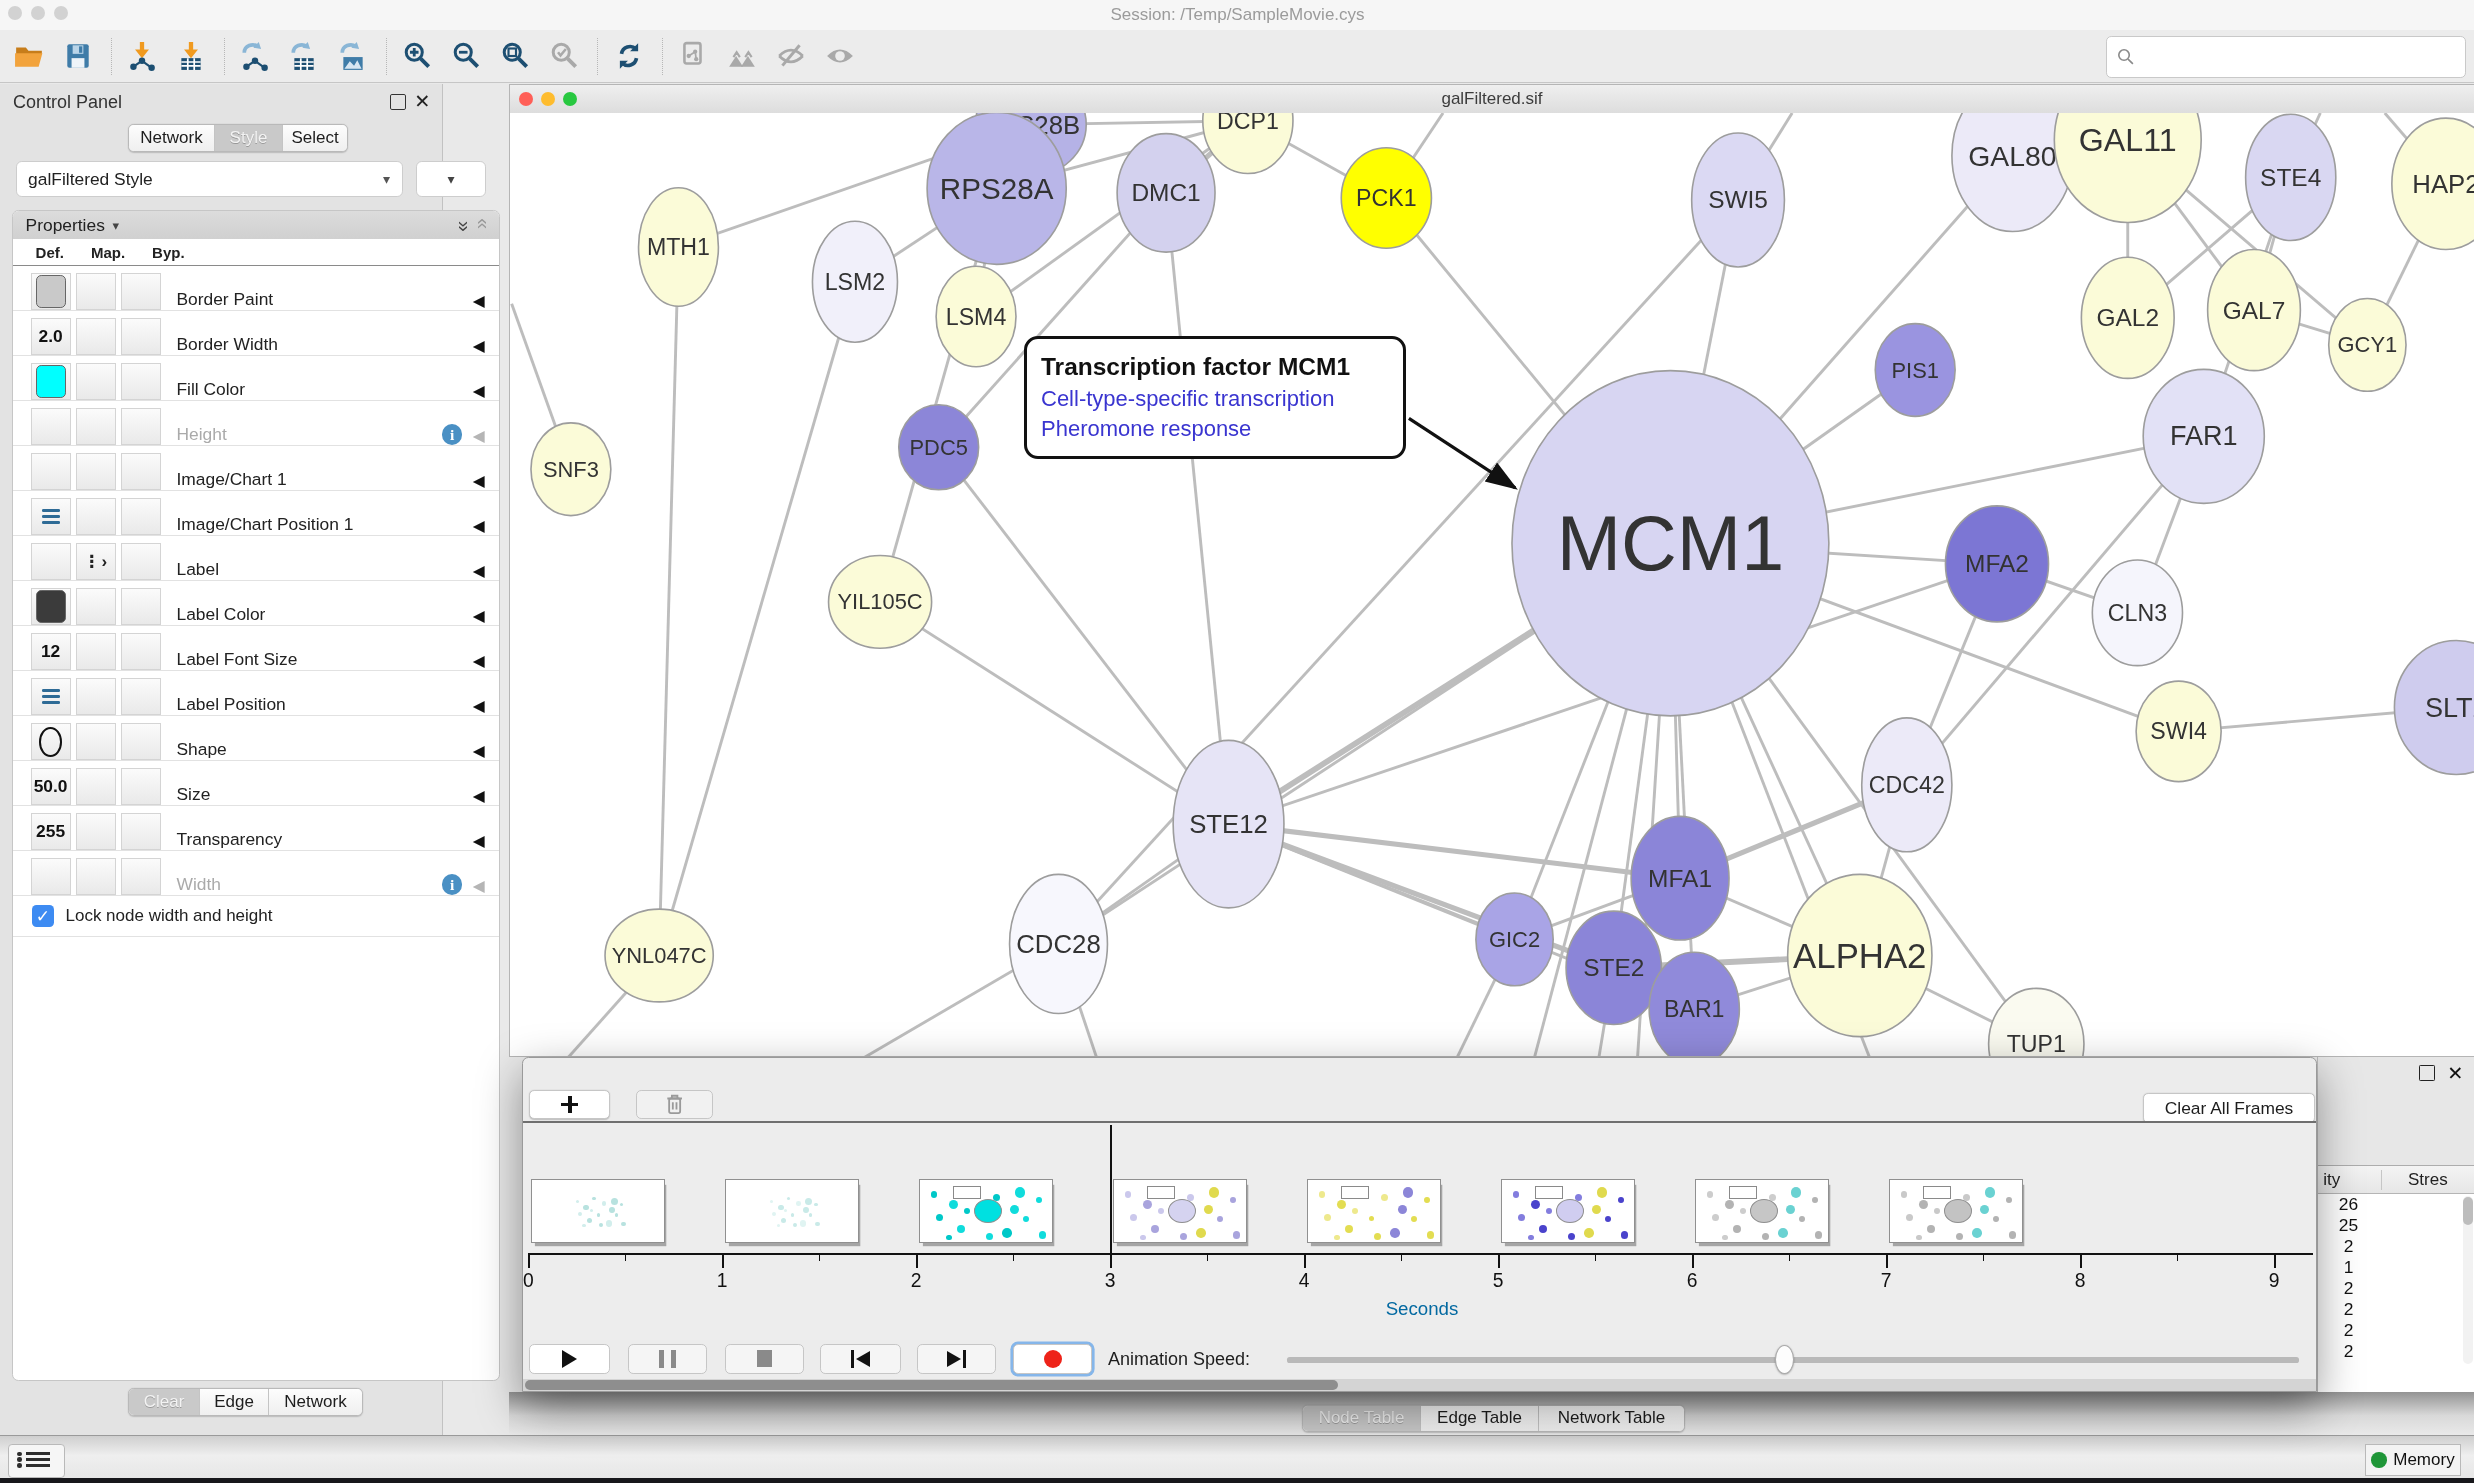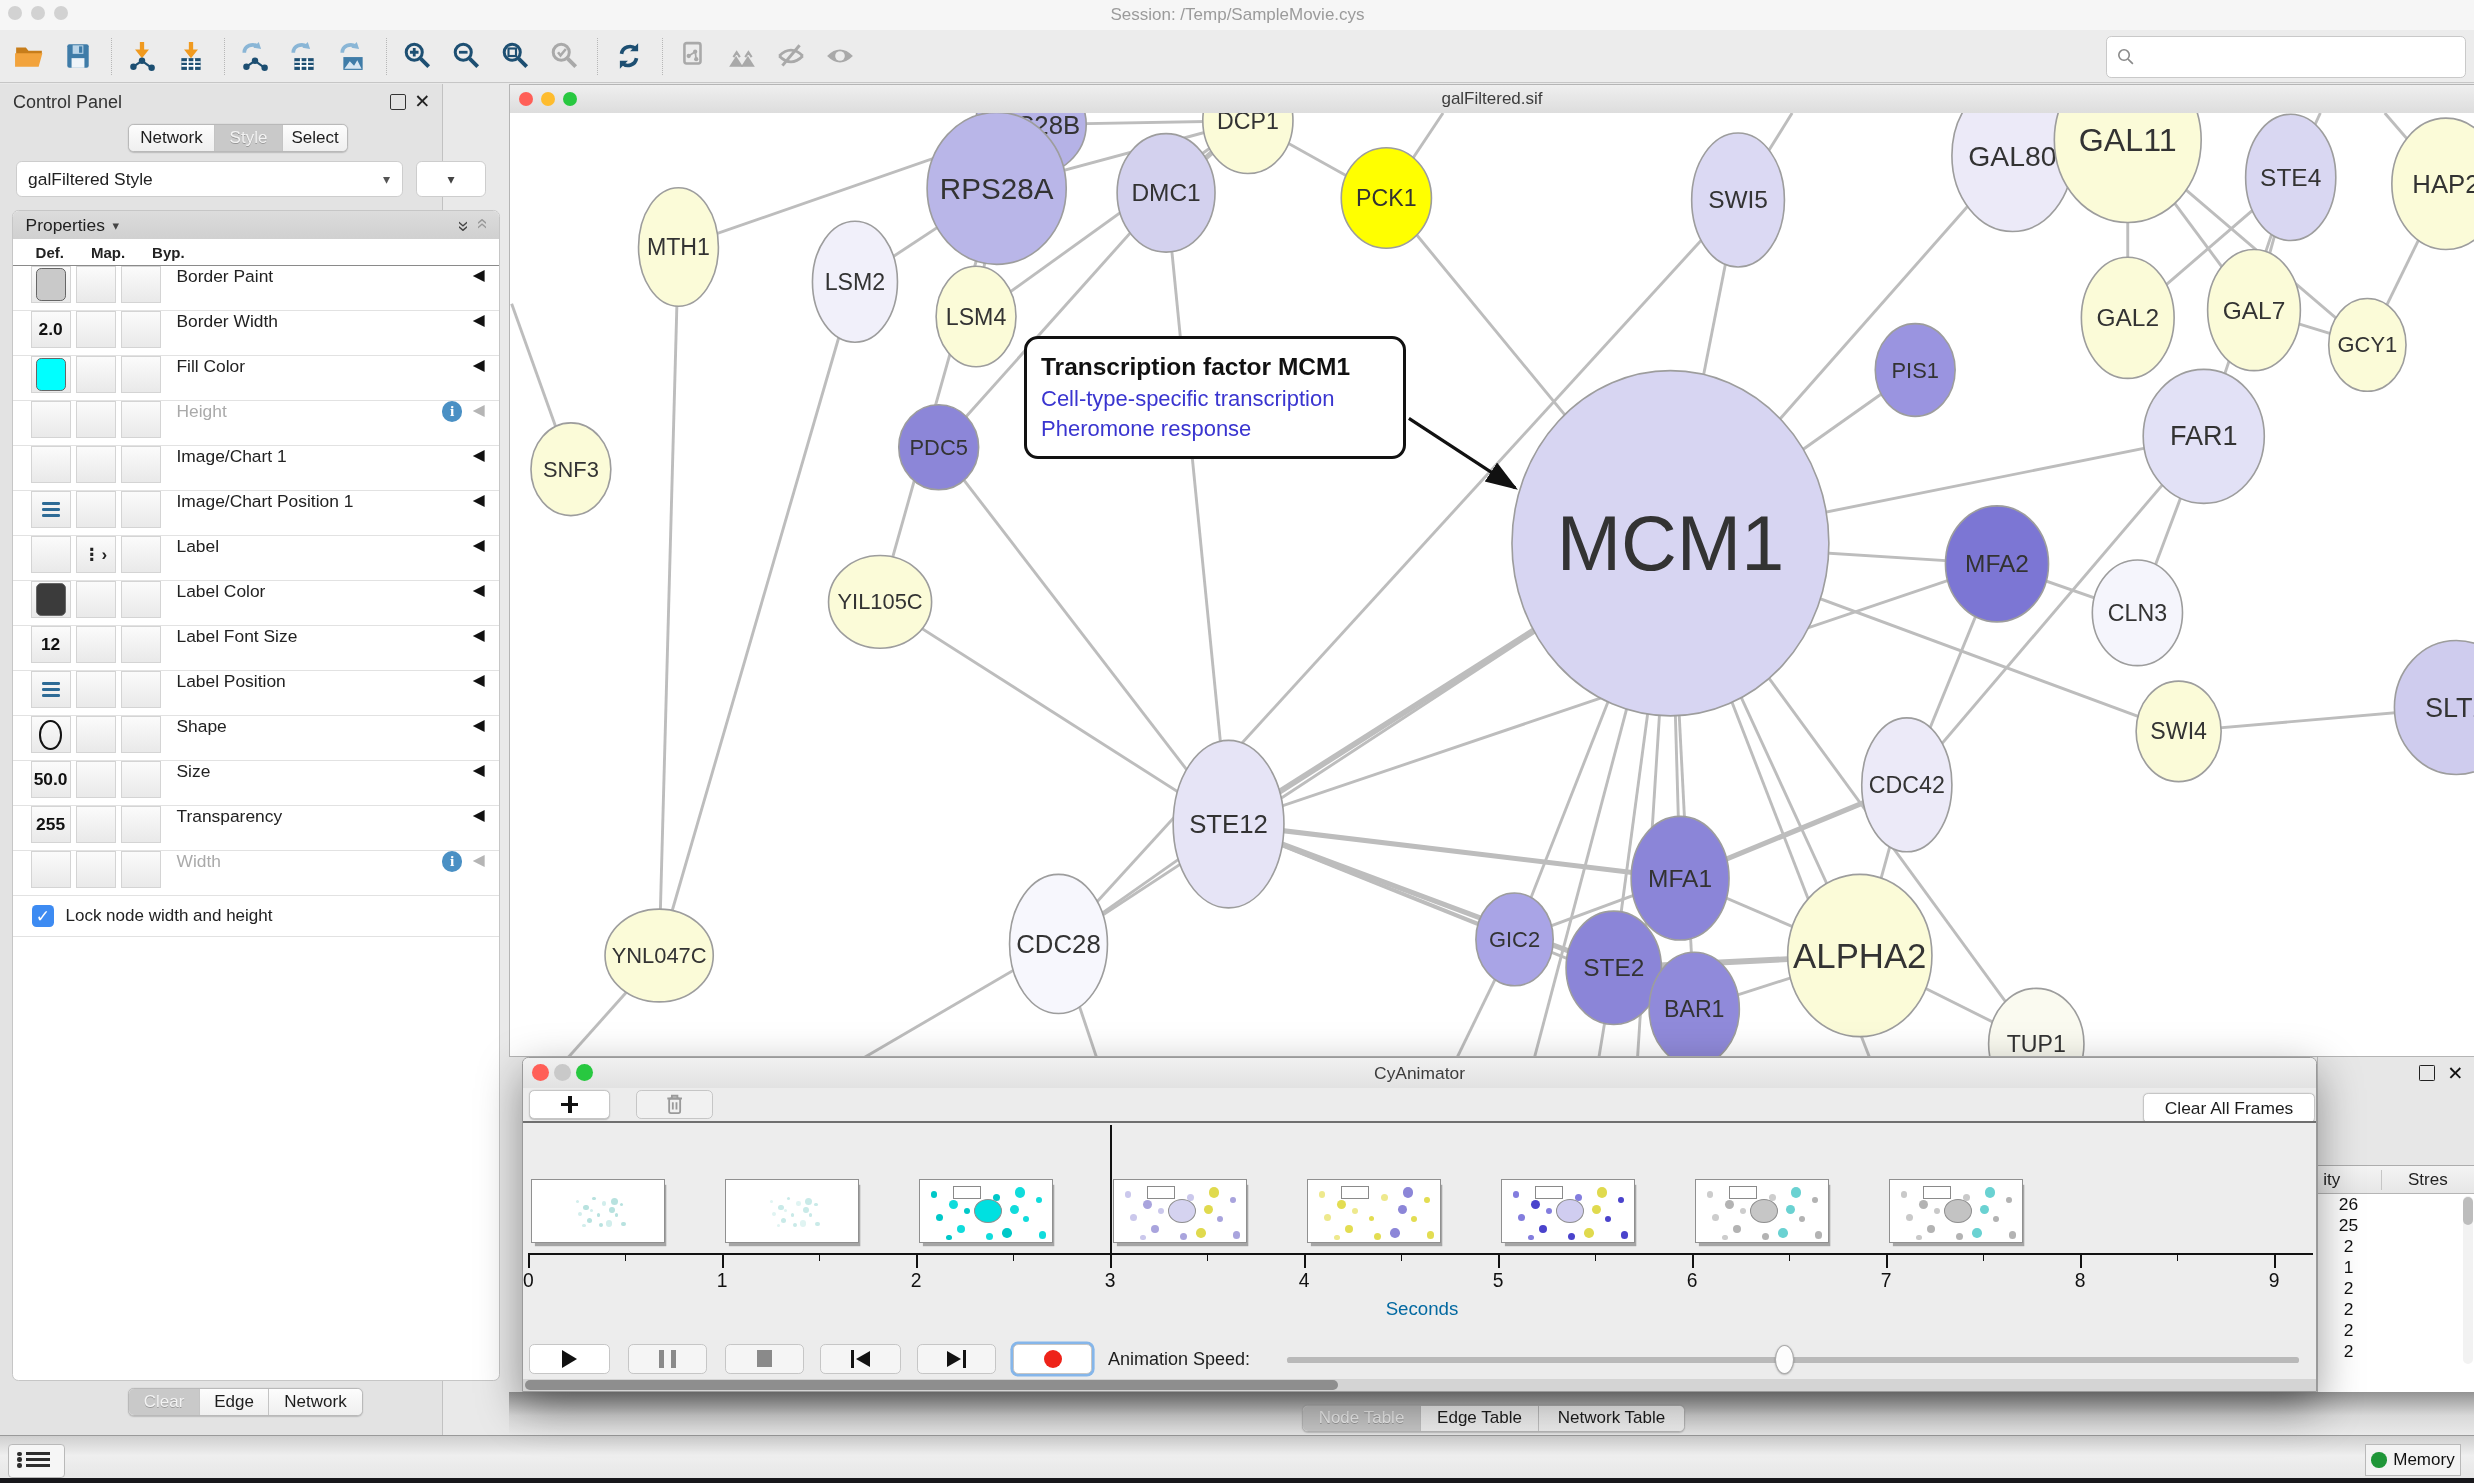--- a/index.html
+++ b/index.html
@@ -35,21 +35,21 @@
   .combo span.val{font-size:17.4px;color:#222;margin-left:11.6px;}
   .caret{font-size:14px;color:#555;margin-right:11.6px;}
   #style-options-btn{top:77px;left:416px;width:68px;height:34px;background:#fff;border:1.3px solid #cdcdcd;border-radius:5.8px;display:flex;align-items:center;justify-content:center;font-size:14px;color:#444;cursor:pointer;}
   #props{top:126px;left:11.6px;width:486px;height:1169px;background:#fff;border:0.6px solid #c6c6c6;border-radius:6.4px;overflow:hidden;}
   #props-header{height:28px;background:linear-gradient(#dcdcdc,#d0d0d0);display:flex;align-items:center;padding:0 13px;font-size:17.4px;color:#222;}
   #props-header .chev{margin-left:auto;font-size:19.3px;color:#444;letter-spacing:-2.6px;}
   .chevd{display:inline-block;transform:rotate(90deg);}
   .chevu{display:inline-block;transform:rotate(-90deg);color:#999;margin-left:9px;}
   #prop-cols{height:26px;display:flex;align-items:center;font-size:15px;font-weight:bold;color:#222;border-bottom:1.9px solid #8a8a8a;}
   #prop-cols span{display:inline-block;}
-  .prow{height:44px;display:flex;align-items:flex-start;border-bottom:0.6px solid #e2e2e2;}
+  .prow{height:44px;display:flex;align-items:flex-end;border-bottom:0.6px solid #e2e2e2;}
   .pcell{width:40px;height:37px;margin-left:5.2px;background:linear-gradient(#fbfbfb,#e9e9e9);border:0.6px solid #d4d4d4;box-sizing:border-box;display:flex;align-items:center;justify-content:center;}
   .pcell.first{margin-left:18px;}
   .pcell .sw{width:28px;height:31px;border-radius:5.2px;border:1.3px solid #666;}
   .pcell .num{font-size:17.4px;font-weight:bold;color:#111;}
   .pcell .ellip{width:19.3px;height:26px;border:2.3px solid #111;border-radius:50%;}
   .posicon{width:18px;height:15.5px;display:flex;flex-direction:column;justify-content:space-between;}
   .posicon i{display:block;height:3.2px;background:#2e6b96;border-radius:1.3px;}
   .mapicon{font-size:17px;font-weight:bold;color:#222;letter-spacing:1.3px;}
   .plabel{font-size:17.4px;color:#222;margin-left:15.5px;}
   .plabel.gray{color:#aaa;}
@@ -753,26 +753,20 @@
   <div class="lrow"></div>
     <div class="lrow"></div>
     <div class="lrow"></div>
 </div>
 <div id="memory-button" class="abs">
   <span id="memory-dot"></span>
   <span id="memory-label">Memory</span>
 </div>
 
 <div id="cyanimator" class="abs">
-  <div id="cy-titlebar">
-    <span class="dot" style="left:9px;background:#ff5f57"></span>
-    <span class="dot" style="left:31px;background:#c9c9c9"></span>
-    <span class="dot" style="left:53px;background:#28c840"></span>
-    <div id="cy-title">CyAnimator</div>
-  </div>
   <div id="cy-toolbar">
     <div id="cy-add" class="cybtn">
         <span class="plus"></span>
       </div>
     <div id="cy-del" class="cybtn">
       <svg width="19.3" height="22" viewBox="0 0 20 24">
           <rect x="4" y="6" width="12" height="16" rx="2" fill="none" stroke="#9a9a9a" stroke-width="2"></rect>
           <path d="M2 6h16M7 6V3h6v3M8 10v8M12 10v8" stroke="#9a9a9a" stroke-width="2" fill="none"></path>
         </svg>
     </div>

